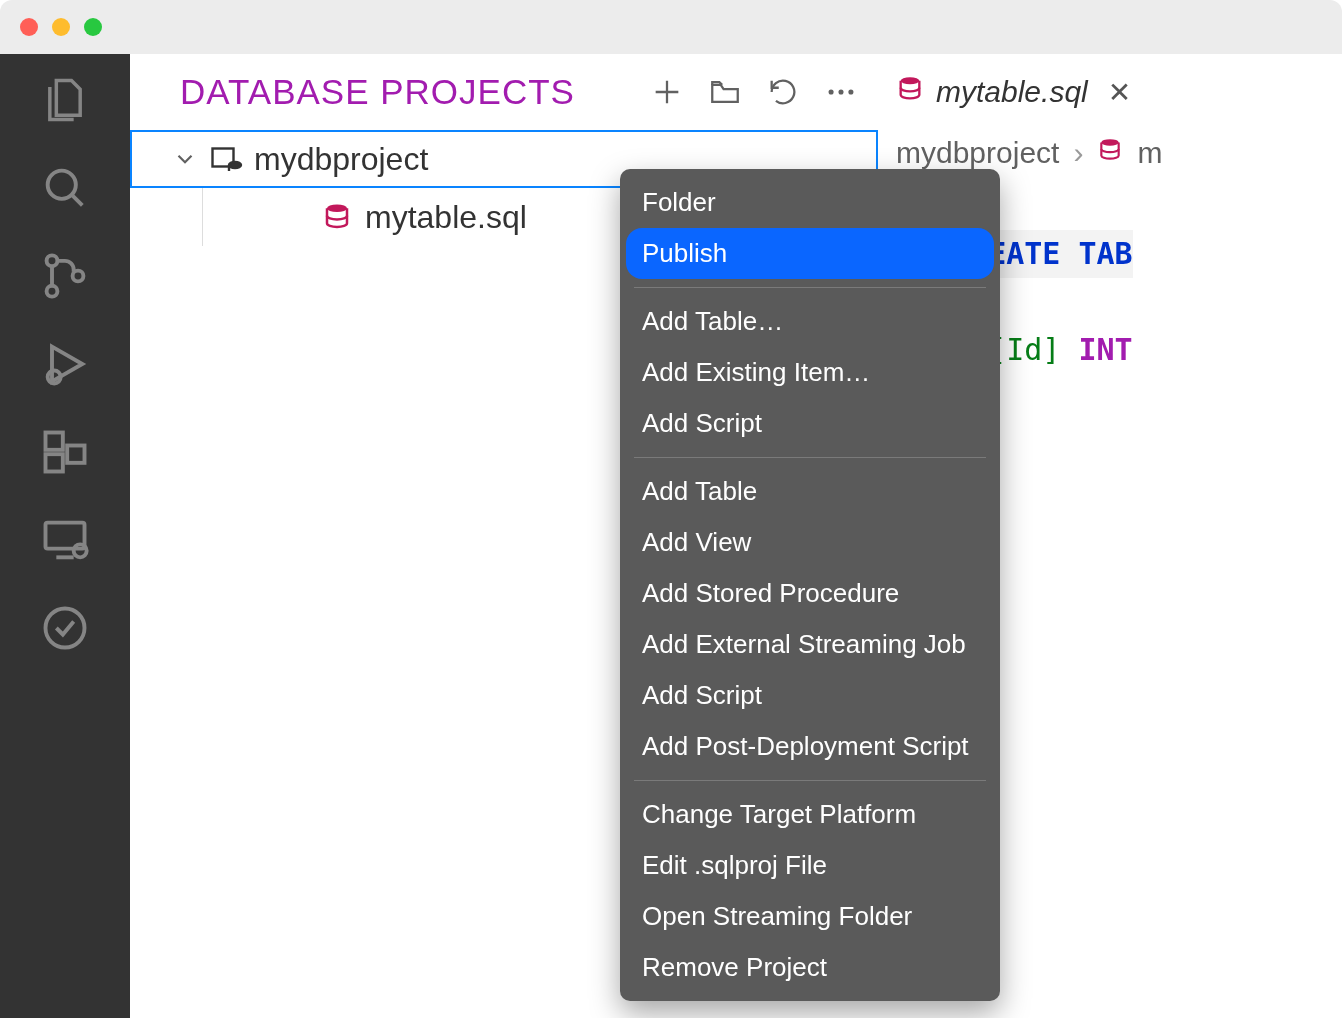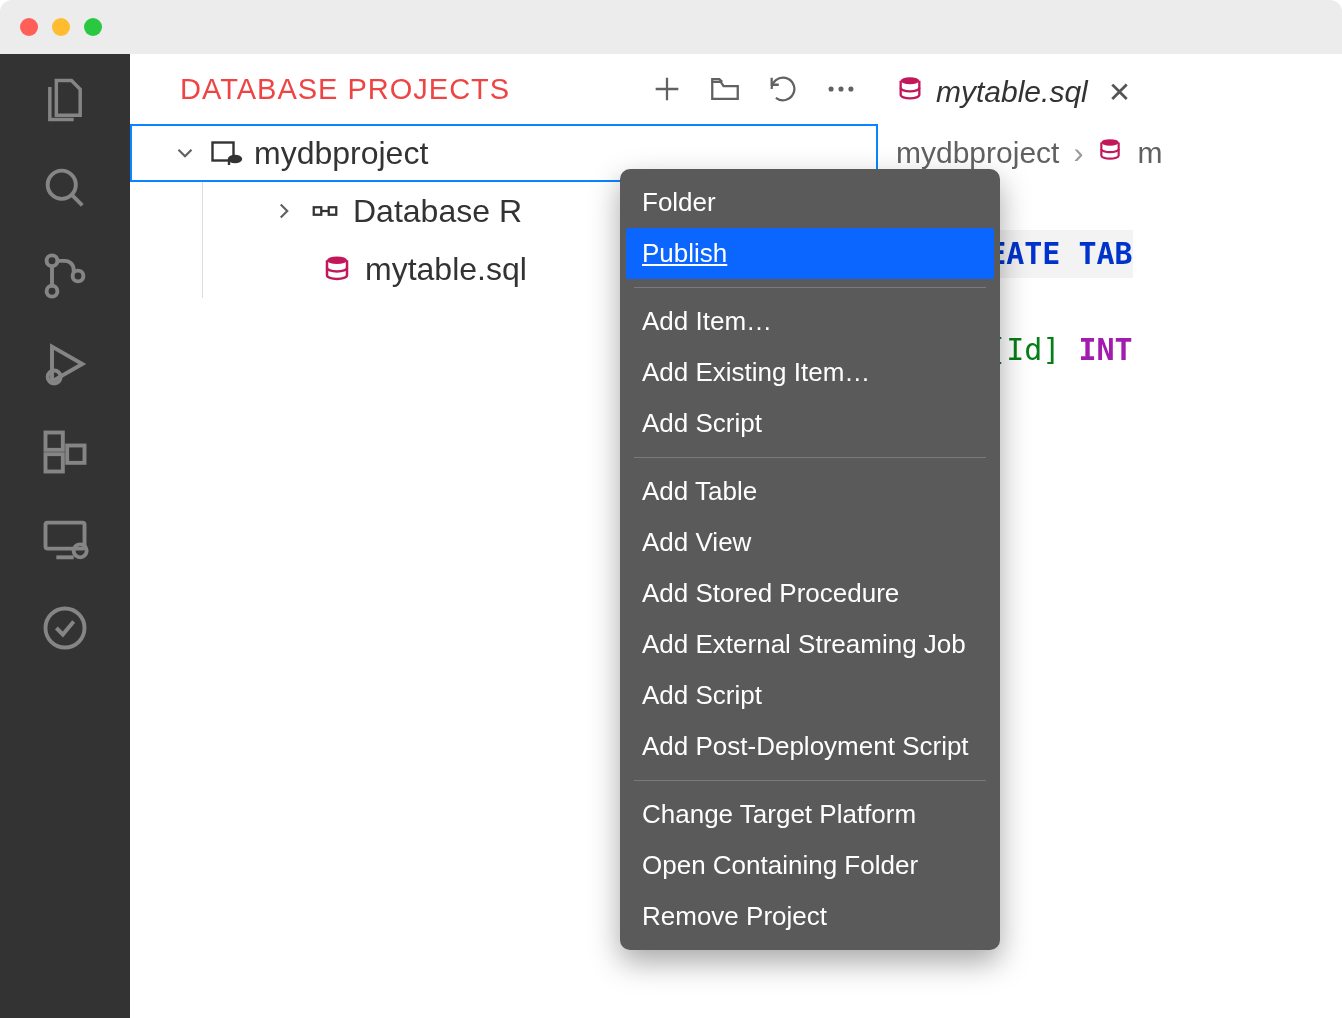--- a/index.html
+++ b/index.html
@@ -60,25 +60,25 @@
   .sidebar {
     width: 748px;
     background: #ffffff;
     border-right: none;
     display: flex;
     flex-direction: column;
     position: relative;
   }
   .sidebar-header {
     display: flex;
-    align-items: flex-end;
+    align-items: center;
     justify-content: space-between;
     padding: 18px 20px 18px 50px;
-    color: #ef4444;
-    font-size: 29px;
+    color: #a21caf;
+    font-size: 35px;
     letter-spacing: 1px;
     font-weight: 400;
   }
   .sidebar-header-actions {
     display: flex;
     gap: 24px;
     color: #616161;
     align-items: center;
   }
   .sidebar-header-actions svg, .sidebar-header-actions .dots { width: 34px; height: 34px; }
@@ -120,23 +120,22 @@
     font-size: 26px;
   }
   .menu-item {
     padding: 6px 22px;
     line-height: 1.5;
     white-space: nowrap;
   }
   .menu-item.highlight {
     background: #0a66ff;
     margin: 0 6px;
-    border-radius: 2px;
+    border-radius: 16px;
     padding: 6px 16px;
-    text-decoration: underline;
   }
   .menu-sep {
     height: 1px;
     background: #7a7a7a;
     margin: 8px 14px;
   }
 
   
   .editor {
     flex: 1;
@@ -271,63 +270,51 @@
         <span class="tree-icon">
           <svg viewBox="0 0 24 24" width="36" height="36" fill="none" stroke="#333" stroke-width="1.6">
               <rect x="3" y="5" width="14" height="12"></rect>
               <ellipse cx="18" cy="16" rx="4" ry="2" fill="#333"></ellipse>
               <path d="M14 16v4" stroke="#333"></path>
             </svg>
         </span>
         <span>mydbproject</span>
       </div>
 
-      <div class="tree-row tree-indent-1">
-        <svg class="chev" viewBox="0 0 24 24" fill="none" stroke="currentColor" stroke-width="2">
-            <path d="M9 6l6 6-6 6"></path>
-          </svg>
-        <span class="tree-icon">
-          <svg viewBox="0 0 24 24" width="30" height="30" fill="none" stroke="#333" stroke-width="1.8">
-              <rect x="3" y="9" width="6" height="6"></rect>
-              <rect x="15" y="9" width="6" height="6"></rect>
-              <path d="M9 12h6"></path>
-            </svg>
-        </span>
-        <span>Database R</span>
-      </div>
 
       <div class="tree-row tree-indent-2">
         <span class="tree-icon db-icon-red">
           <svg viewBox="0 0 24 24" width="30" height="30" fill="currentColor">
               <ellipse cx="12" cy="5" rx="8" ry="3"></ellipse>
               <path d="M4 5v6c0 1.7 3.6 3 8 3s8-1.3 8-3V5" fill="none" stroke="currentColor" stroke-width="2"></path>
               <path d="M4 11v6c0 1.7 3.6 3 8 3s8-1.3 8-3v-6" fill="none" stroke="currentColor" stroke-width="2"></path>
             </svg>
         </span>
         <span>mytable.sql</span>
       </div>
     </div>
 
     <div class="context-menu">
       <div class="menu-item">Folder</div>
       <div class="menu-item highlight">Publish</div>
       <div class="menu-sep"></div>
-      <div class="menu-item">Add Item…</div>
+      <div class="menu-item">Add Table…</div>
       <div class="menu-item">Add Existing Item…</div>
       <div class="menu-item">Add Script</div>
       <div class="menu-sep"></div>
       <div class="menu-item">Add Table</div>
       <div class="menu-item">Add View</div>
       <div class="menu-item">Add Stored Procedure</div>
       <div class="menu-item">Add External Streaming Job</div>
       <div class="menu-item">Add Script</div>
       <div class="menu-item">Add Post-Deployment Script</div>
       <div class="menu-sep"></div>
       <div class="menu-item">Change Target Platform</div>
-      <div class="menu-item">Open Containing Folder</div>
+      <div class="menu-item">Edit .sqlproj File</div>
+      <div class="menu-item">Open Streaming Folder</div>
       <div class="menu-item">Remove Project</div>
     </div>
   </div>
 
   <div class="editor">
     <div class="tabbar">
       <div class="tab">
         <span class="db-icon-red">
           <svg viewBox="0 0 24 24" width="28" height="28" fill="currentColor">
               <ellipse cx="12" cy="5" rx="8" ry="3"></ellipse>

